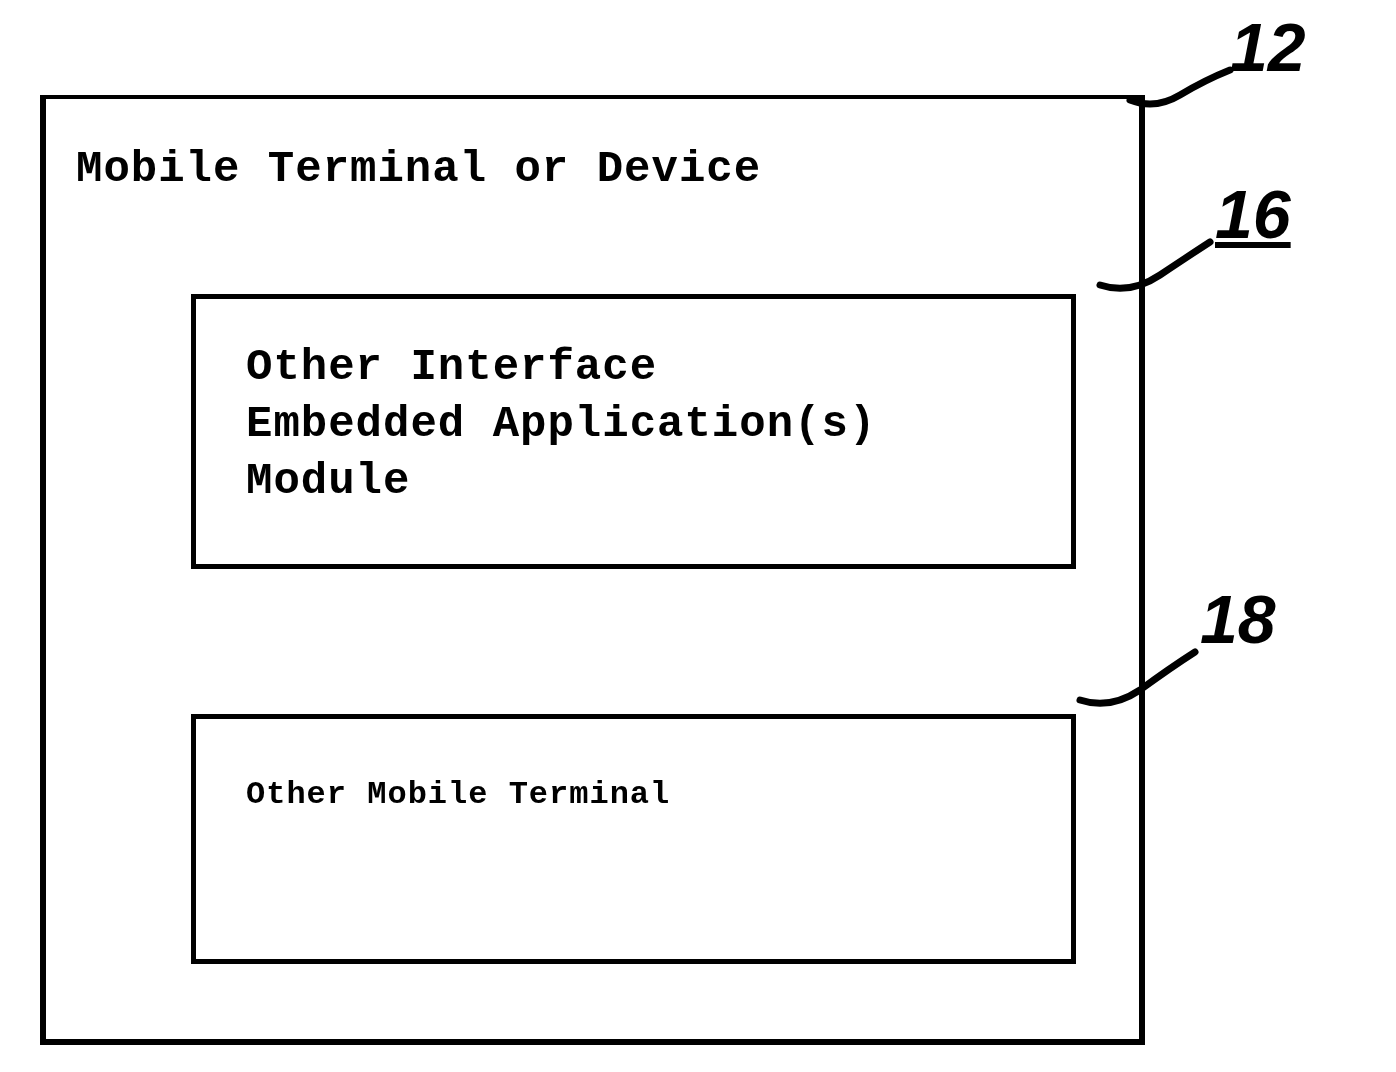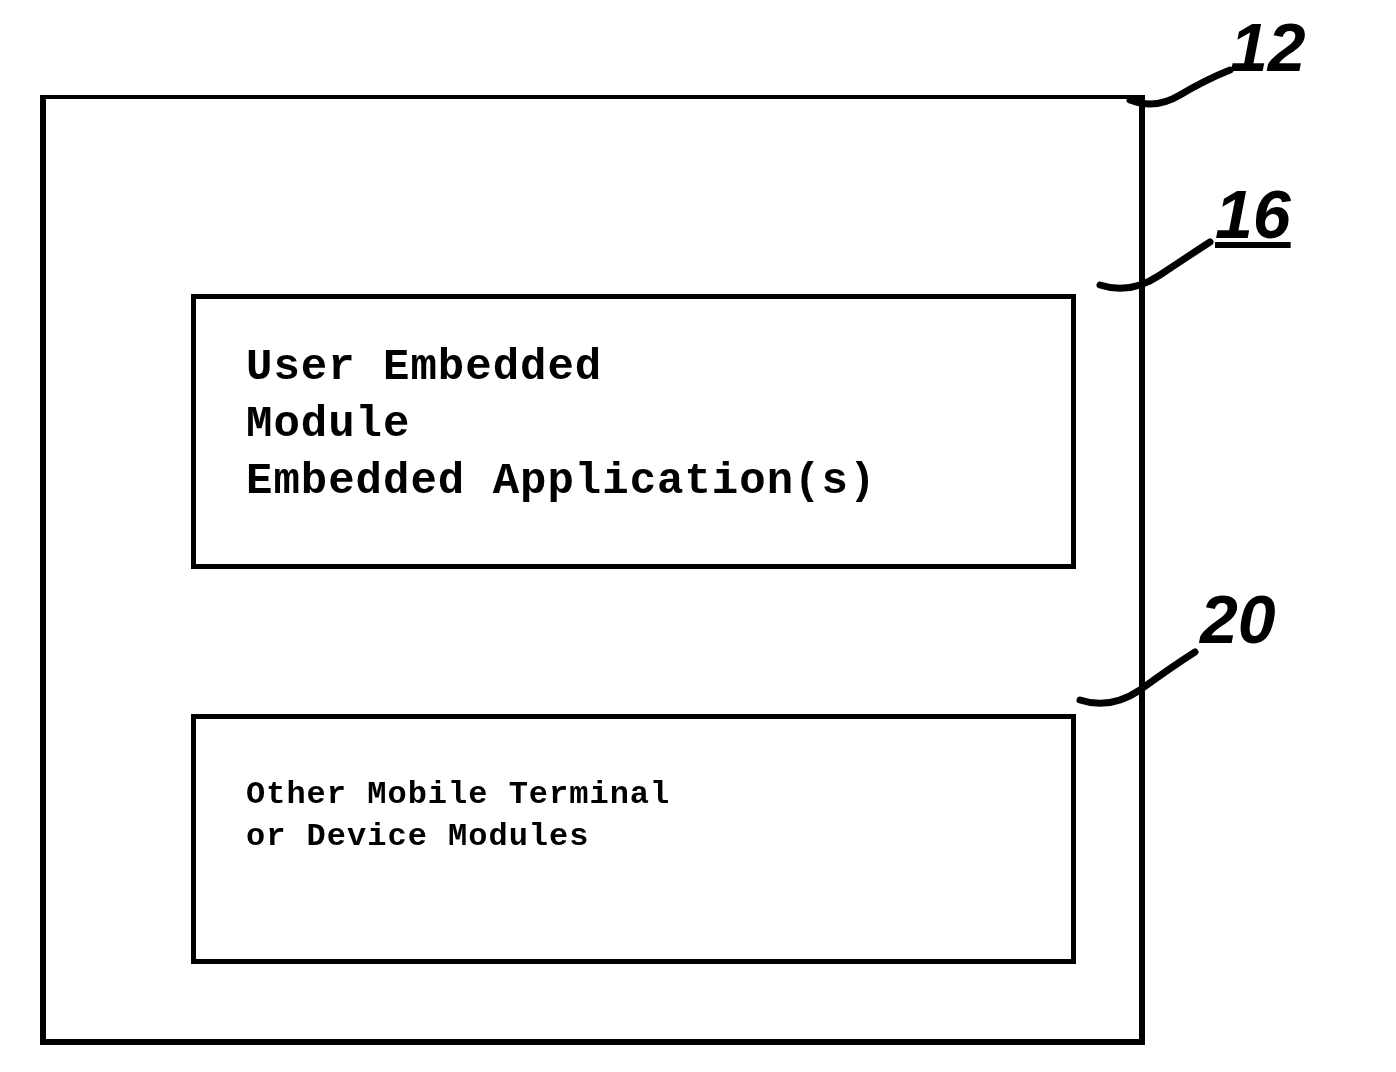--- a/index.html
+++ b/index.html
@@ -86,43 +86,43 @@
       top: 580px;
     }
     .squiggle {
       position: absolute;
     }
   </style>
 </head>
 <body>
 
 <div class="outer-box">
+  <div class="outer-title">Mobile Terminal or Device</div>
 
   <div class="inner-box-1">
     <div class="content">
-      <div>User Embedded</div>
+      <div>Other Interface</div>
+      <div>Embedded Application(s)</div>
       <div>Module</div>
-      <div>Embedded Application(s)</div>
     </div>
   </div>
 
   <div class="inner-box-2">
     <div class="content">
       <div>Other Mobile Terminal</div>
-      <div>or Device Modules</div>
     </div>
   </div>
 </div>
 
 <svg class="squiggle" style="left:1125px; top:55px; width:115px; height:60px;">
   <path d="M 5 45 Q 30 55, 55 40 Q 80 25, 105 15" stroke="#000" stroke-width="7" fill="none" stroke-linecap="round"></path>
 </svg>
 <div class="ref-label ref-12">12</div>
 
 <svg class="squiggle" style="left:1095px; top:230px; width:125px; height:70px;">
   <path d="M 5 55 Q 35 65, 65 45 Q 95 25, 115 12" stroke="#000" stroke-width="7" fill="none" stroke-linecap="round"></path>
 </svg>
 <div class="ref-label ref-16">16</div>
 
 <svg class="squiggle" style="left:1075px; top:640px; width:130px; height:75px;">
   <path d="M 5 60 Q 35 70, 65 50 Q 95 28, 120 12" stroke="#000" stroke-width="7" fill="none" stroke-linecap="round"></path>
 </svg>
-<div class="ref-label ref-18">20</div>
+<div class="ref-label ref-18">18</div>
 
 </body></html>

